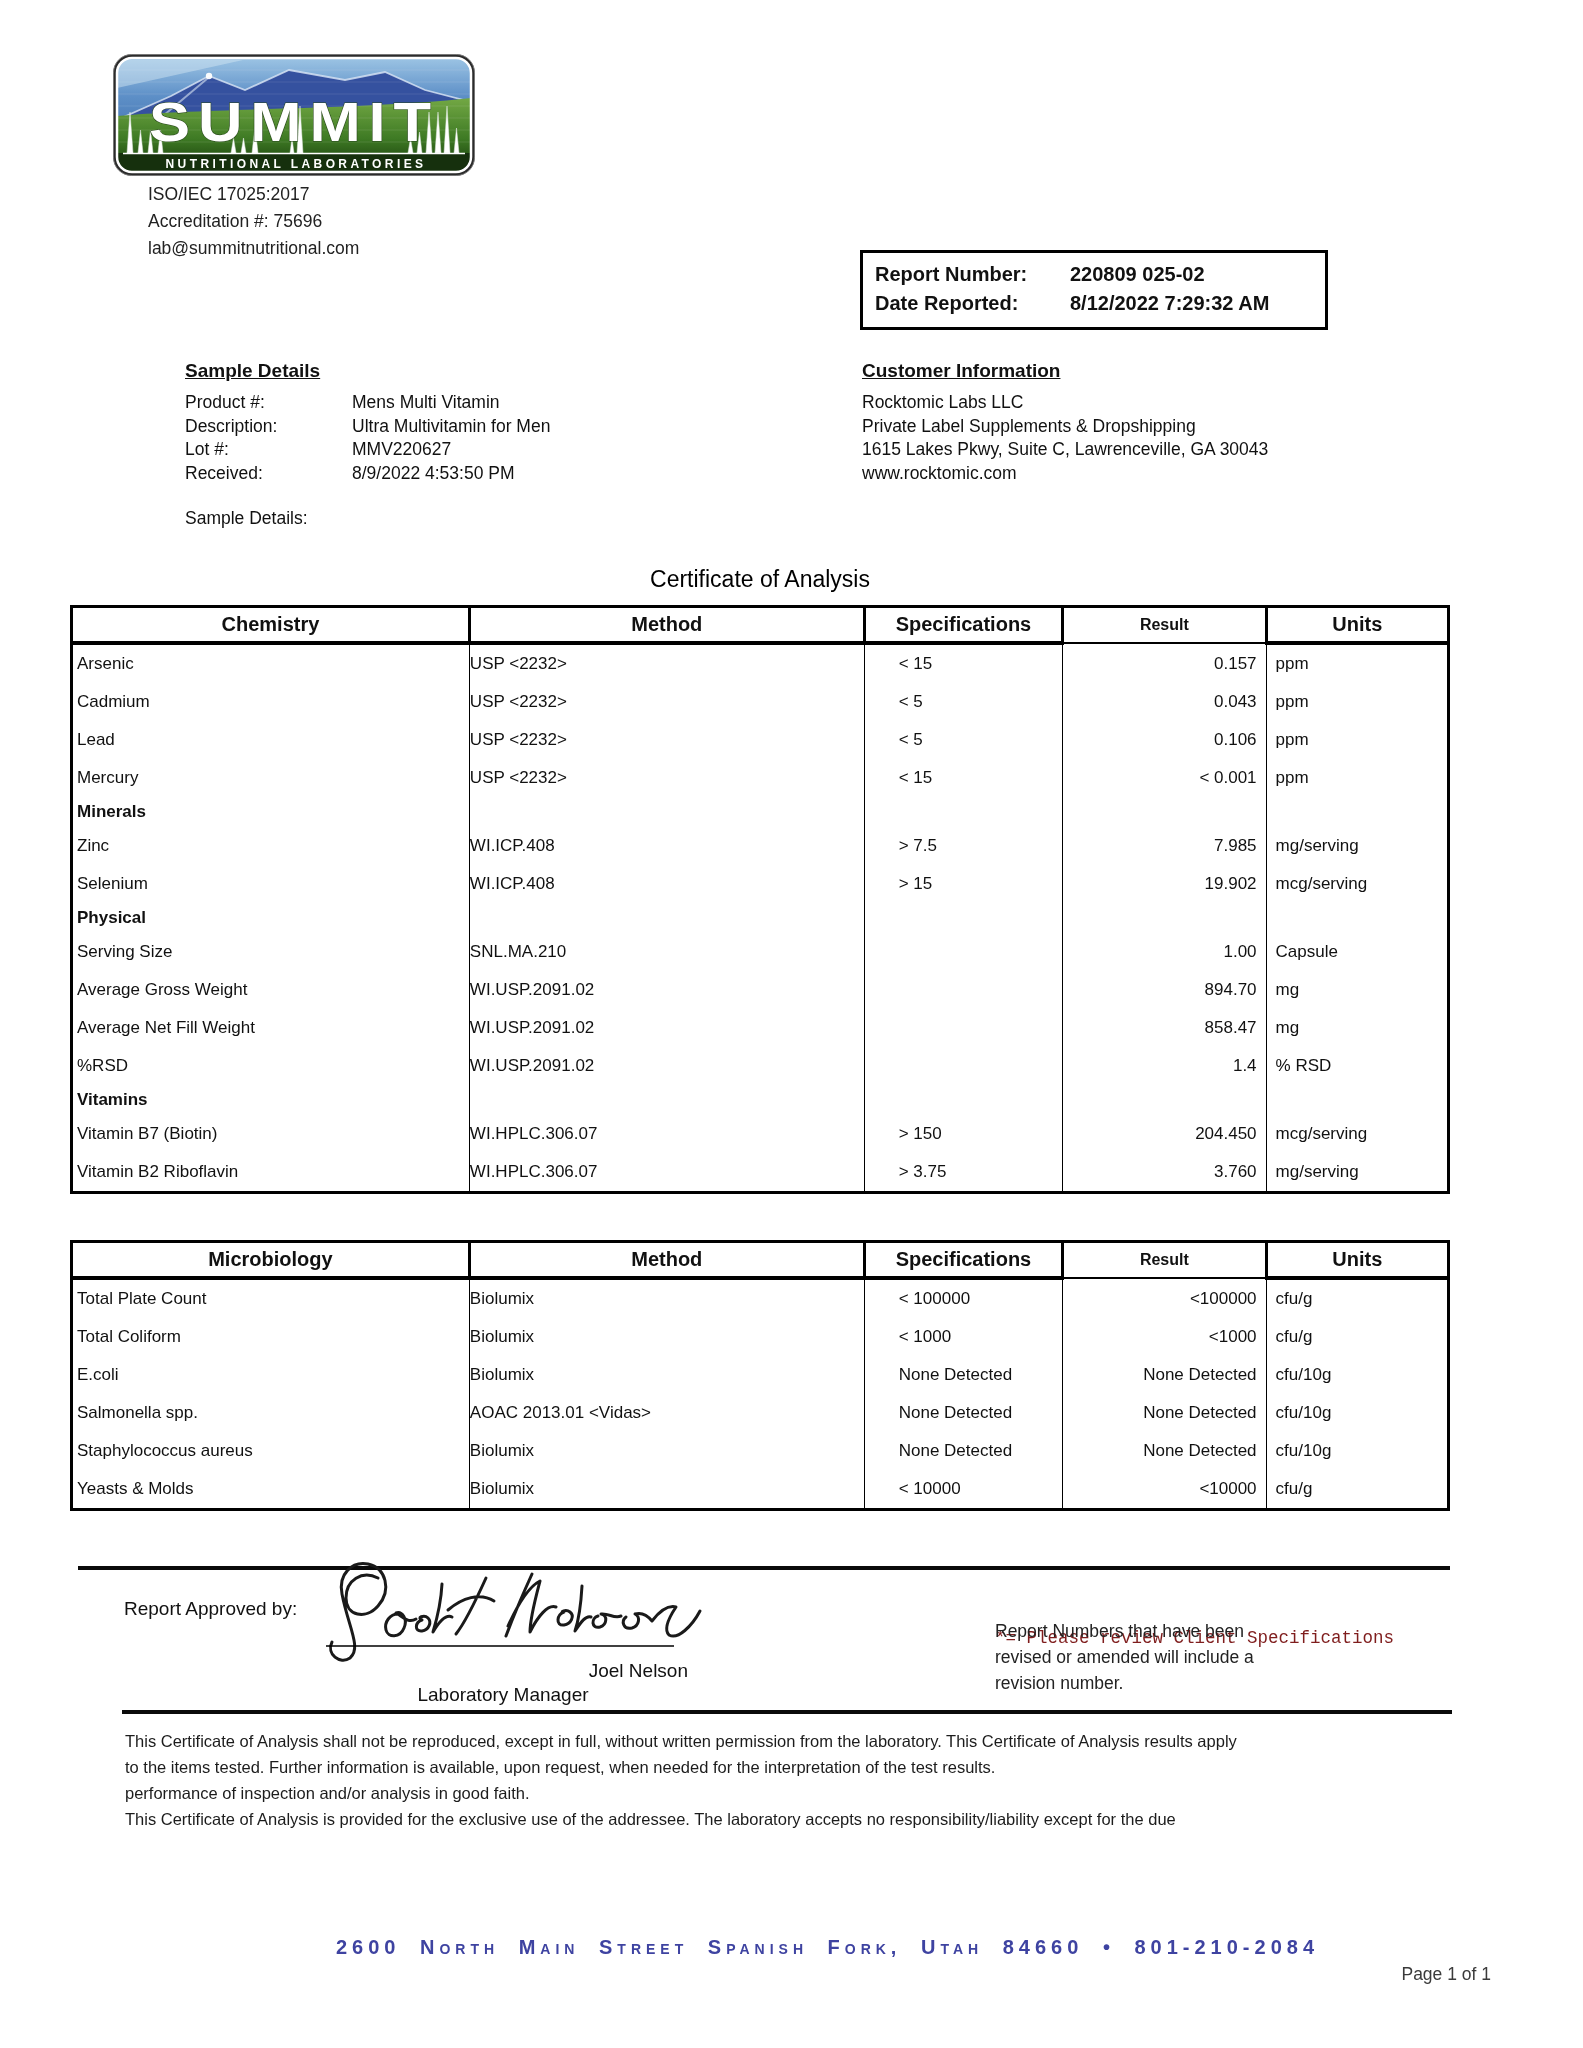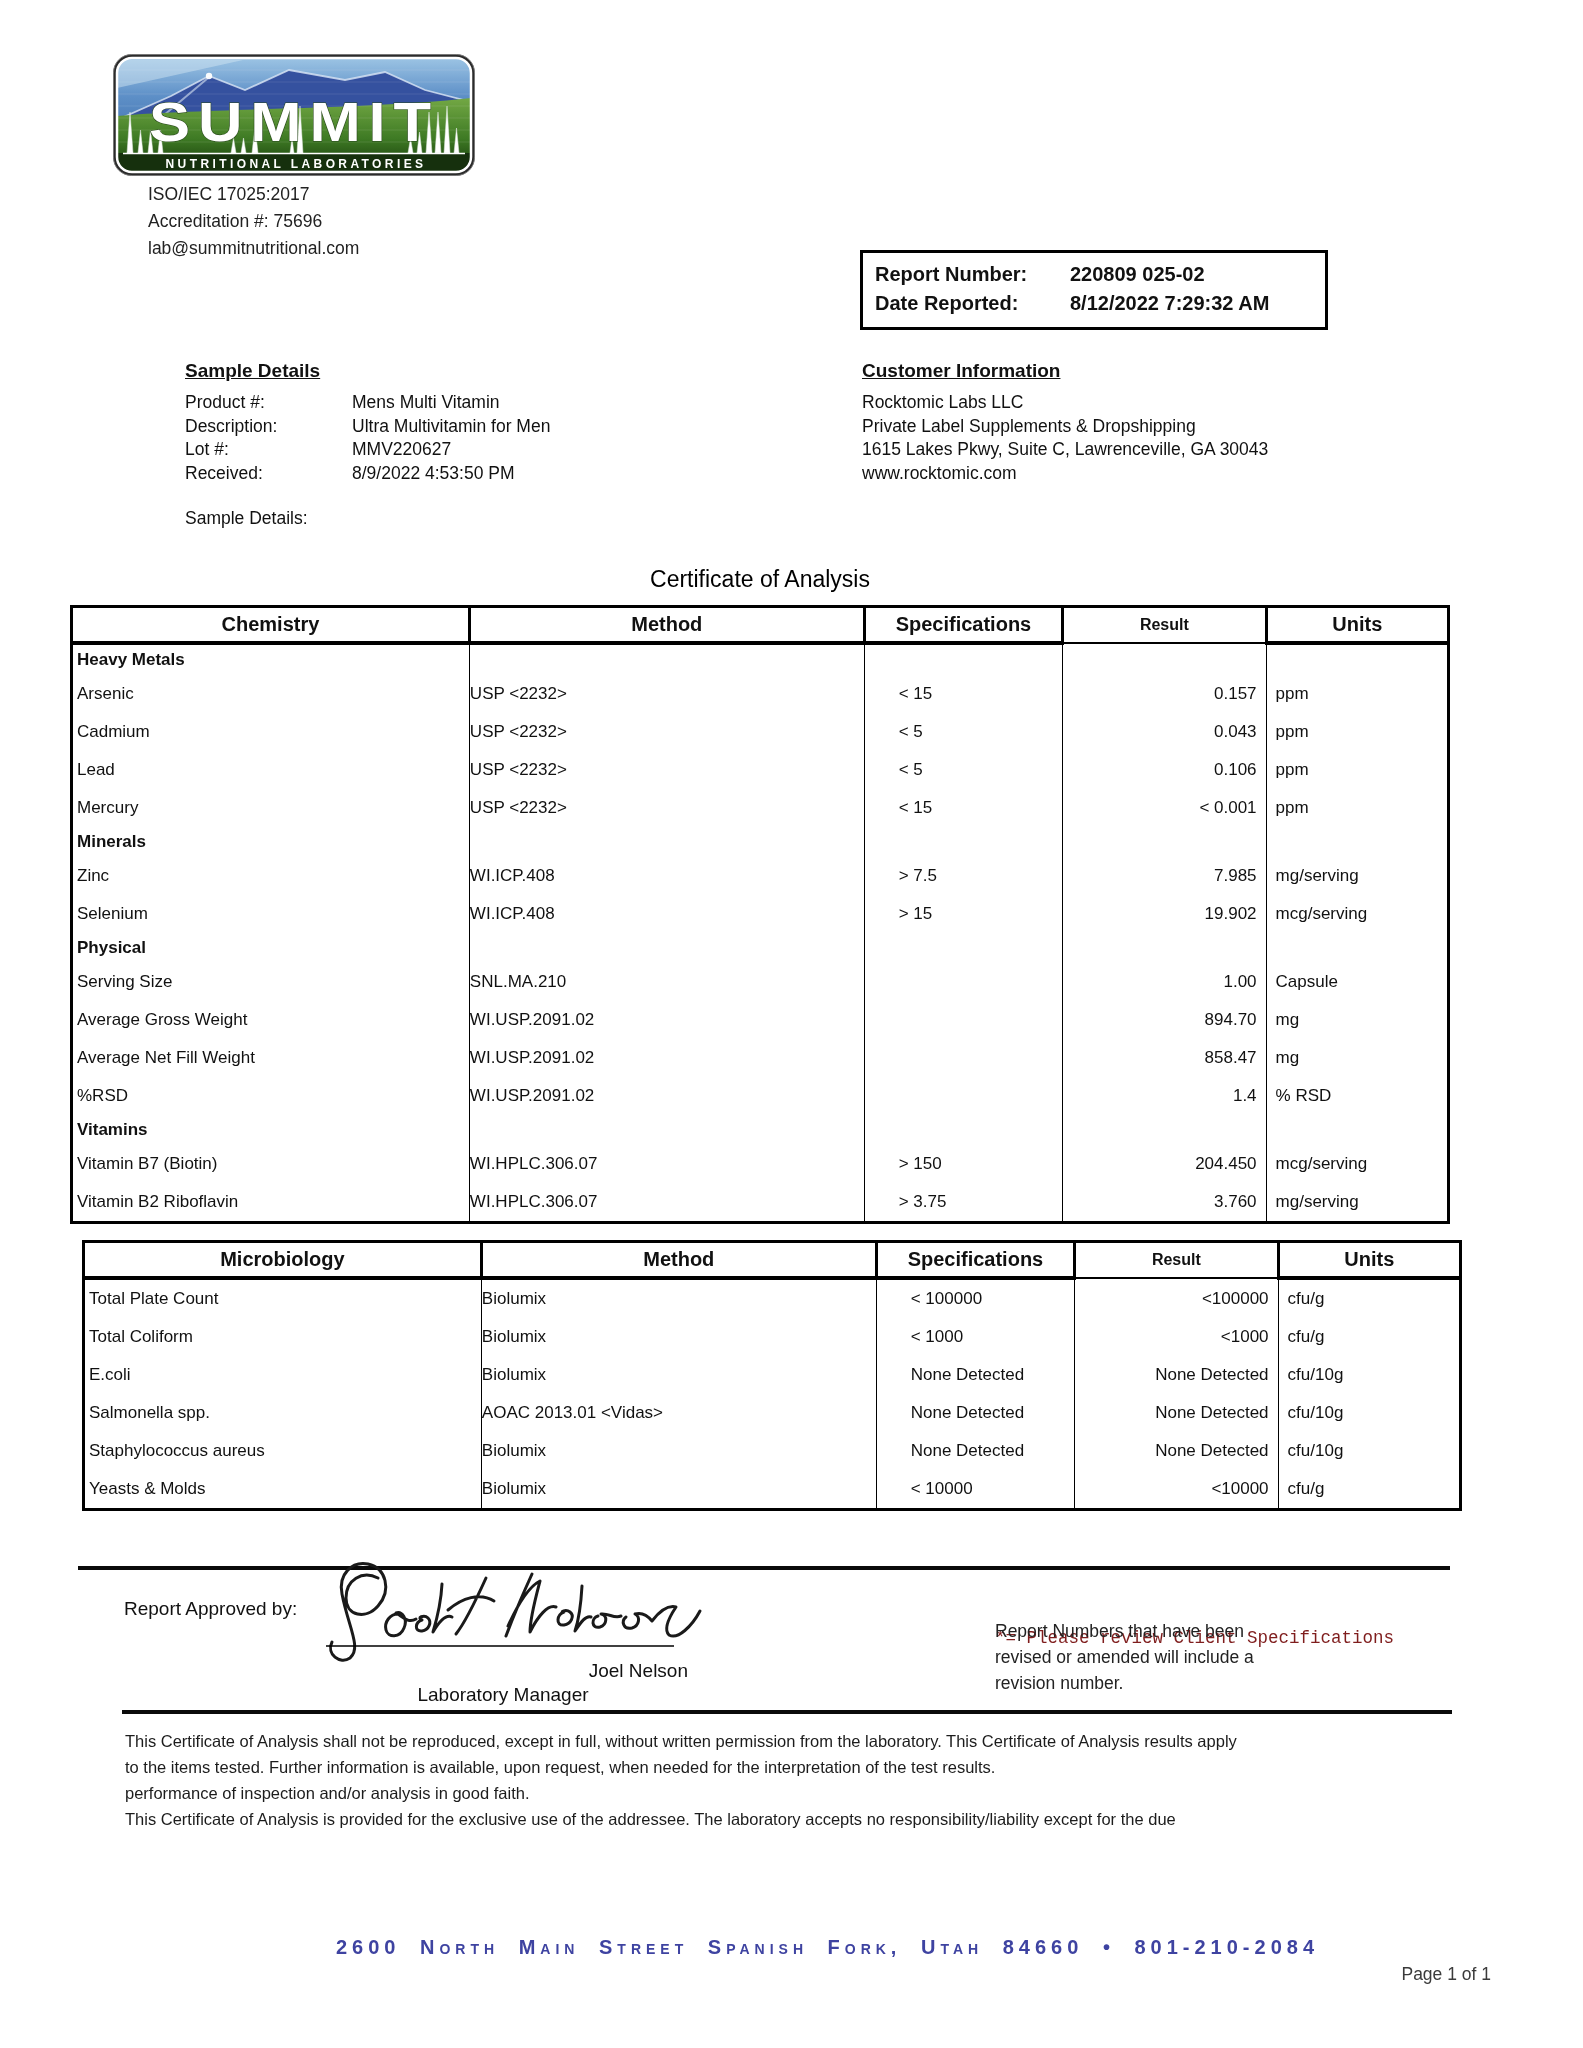--- a/index.html
+++ b/index.html
@@ -43,21 +43,21 @@
                padding:0;overflow:hidden;white-space:nowrap;}
   table.coa td:first-child{border-left:none;}
   table.coa tr.data td{height:38px;}
   table.coa tr.section td{height:30px;font-weight:bold;}
   table.coa td.c0{text-align:left;padding-left:4px;}
   table.coa td.c1{text-align:left;}
   table.coa td.c2{padding-left:34px;}
   table.coa td.c3{text-align:right;padding-right:9px;}
   table.coa td.c4{text-align:left;padding-left:9px;}
   #chem-table{top:605px;}
-  #micro-table{top:1240px;margin-left:12px;}
+  #micro-table{top:1240px;}
 
   
   .rule{position:absolute;background:#0a0a0a;height:4px;}
   #rule-top{left:78px;top:1566px;width:1372px;}
   #rule-bottom{left:122px;top:1710px;width:1330px;}
   #approved-label{position:absolute;left:124px;top:1598px;font-size:19px;}
   #signature{position:absolute;left:318px;top:1556px;}
   #signer-name{position:absolute;left:318px;top:1660px;width:370px;text-align:right;font-size:19px;}
   #signer-title{position:absolute;left:318px;top:1684px;width:370px;text-align:center;font-size:19px;}
   #note1{position:absolute;left:995px;top:1628px;font-size:17.5px;color:#7f1d1d;font-family:Liberation Mono, monospace;}
@@ -197,27 +197,20 @@
   <thead>
         <tr>
           <th class="c0">Chemistry</th>
           <th class="c1">Method</th>
           <th class="c2">Specifications</th>
           <th class="c3 small-head">Result</th>
           <th class="c4">Units</th>
         </tr>
       </thead>
       <tbody>
-        <tr class="section">
-          <td class="c0">Heavy Metals</td>
-          <td class="c1"></td>
-          <td class="c2"></td>
-          <td class="c3"></td>
-          <td class="c4"></td>
-        </tr>
         <tr class="data">
           <td class="c0">Arsenic</td>
           <td class="c1">USP &lt;2232&gt;</td>
           <td class="c2">&lt; 15</td>
           <td class="c3">0.157</td>
           <td class="c4">ppm</td>
         </tr>
         <tr class="data">
           <td class="c0">Cadmium</td>
           <td class="c1">USP &lt;2232&gt;</td>

